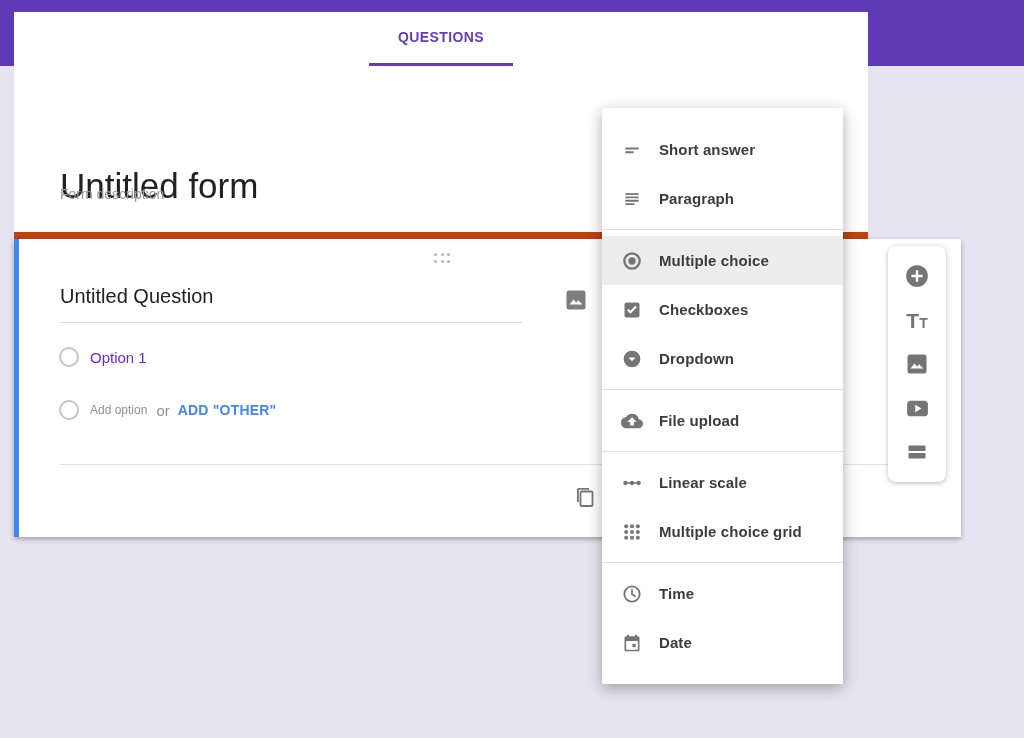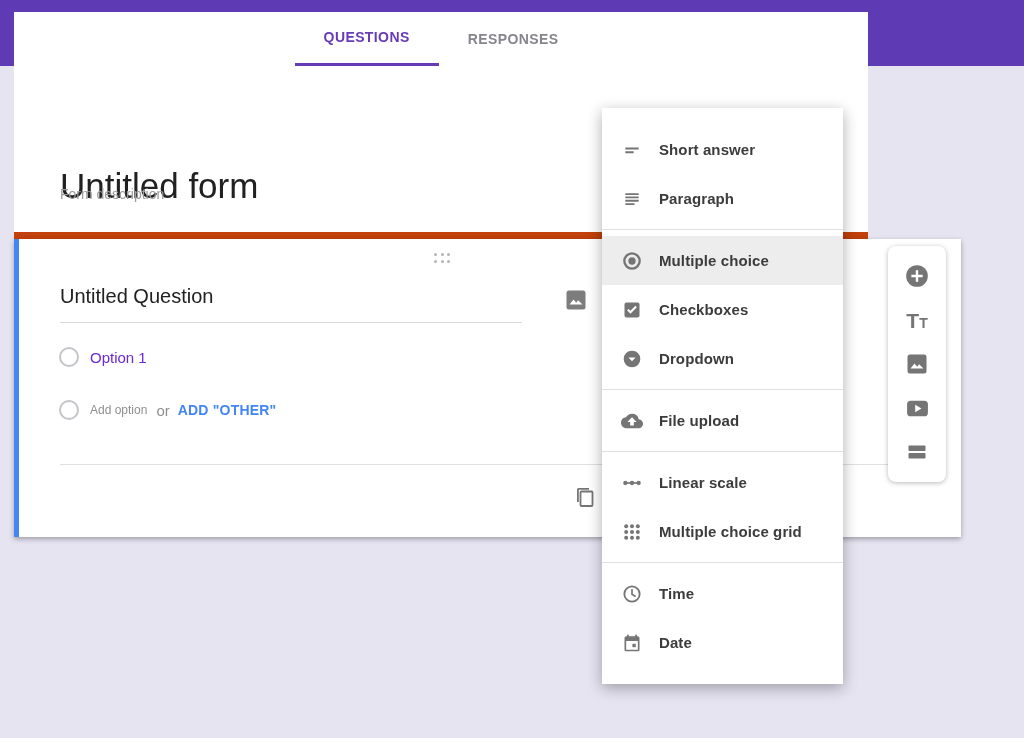--- a/index.html
+++ b/index.html
@@ -85,21 +85,20 @@
   .tt-glyph .small { font-size:14px; }
   svg { display:block; }
 </style>
 </head>
 <body>
 
 <div class="purple-band"></div>
 
 <div class="header-card">
   <div class="tab active">QUESTIONS</div>
-  <div class="tab">RESPONSES</div>
 </div>
 
 <div class="form-card">
   <div class="form-title">Untitled form</div>
   <div class="form-desc">Form description</div>
 </div>
 
 <div class="question-card">
   <div class="blue-edge"></div>
   <div class="drag-handle">

